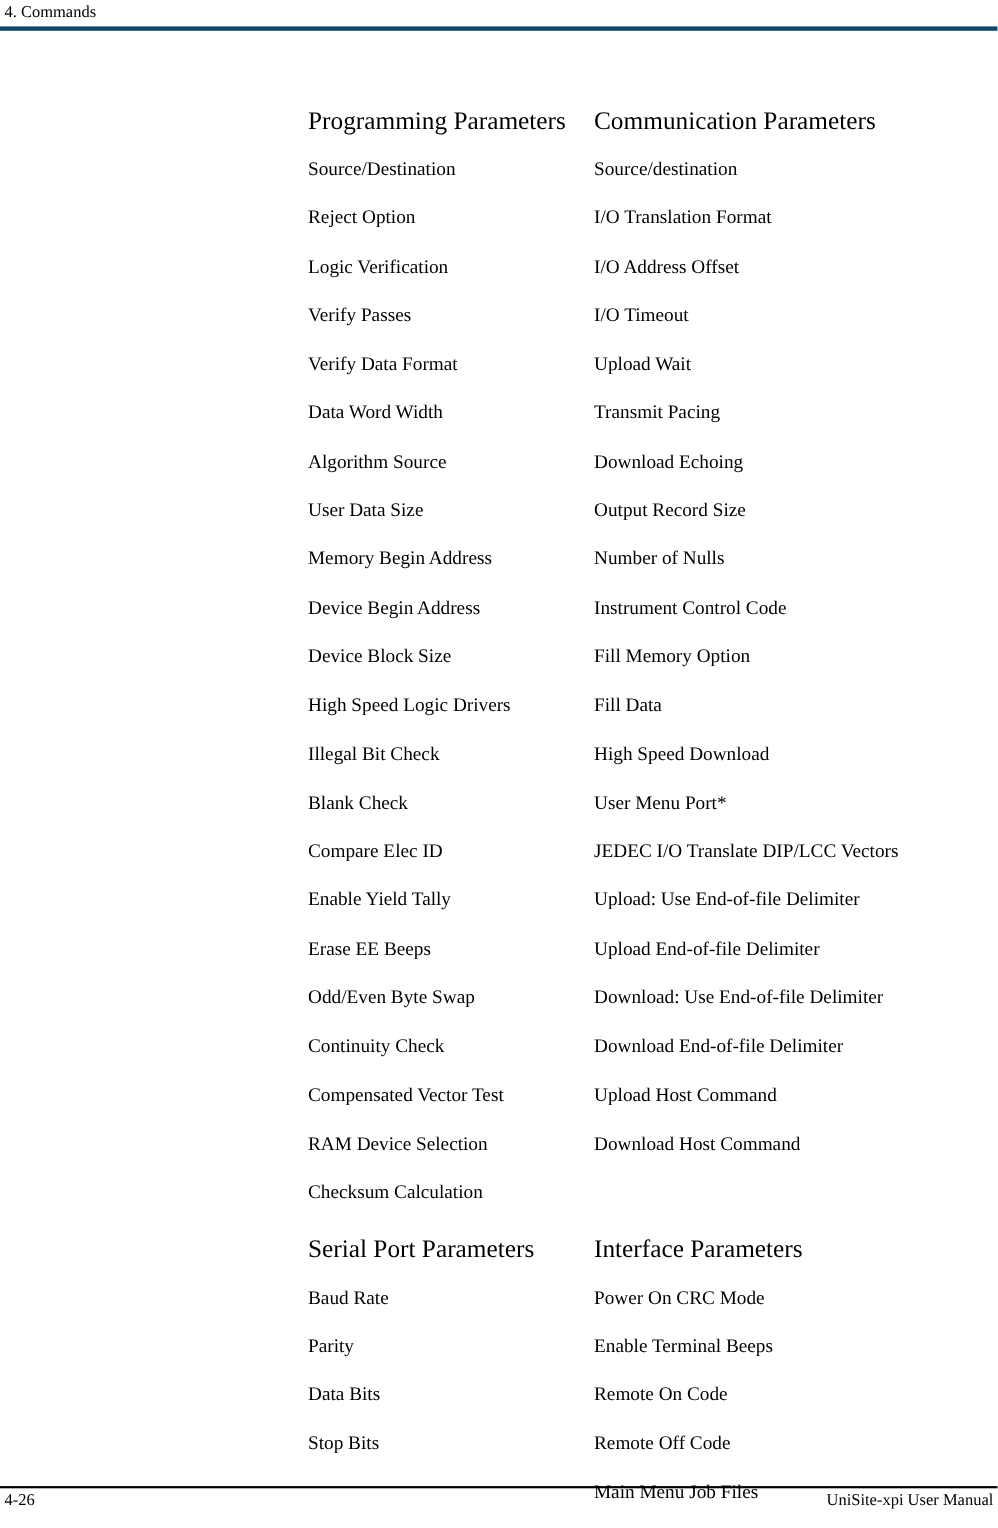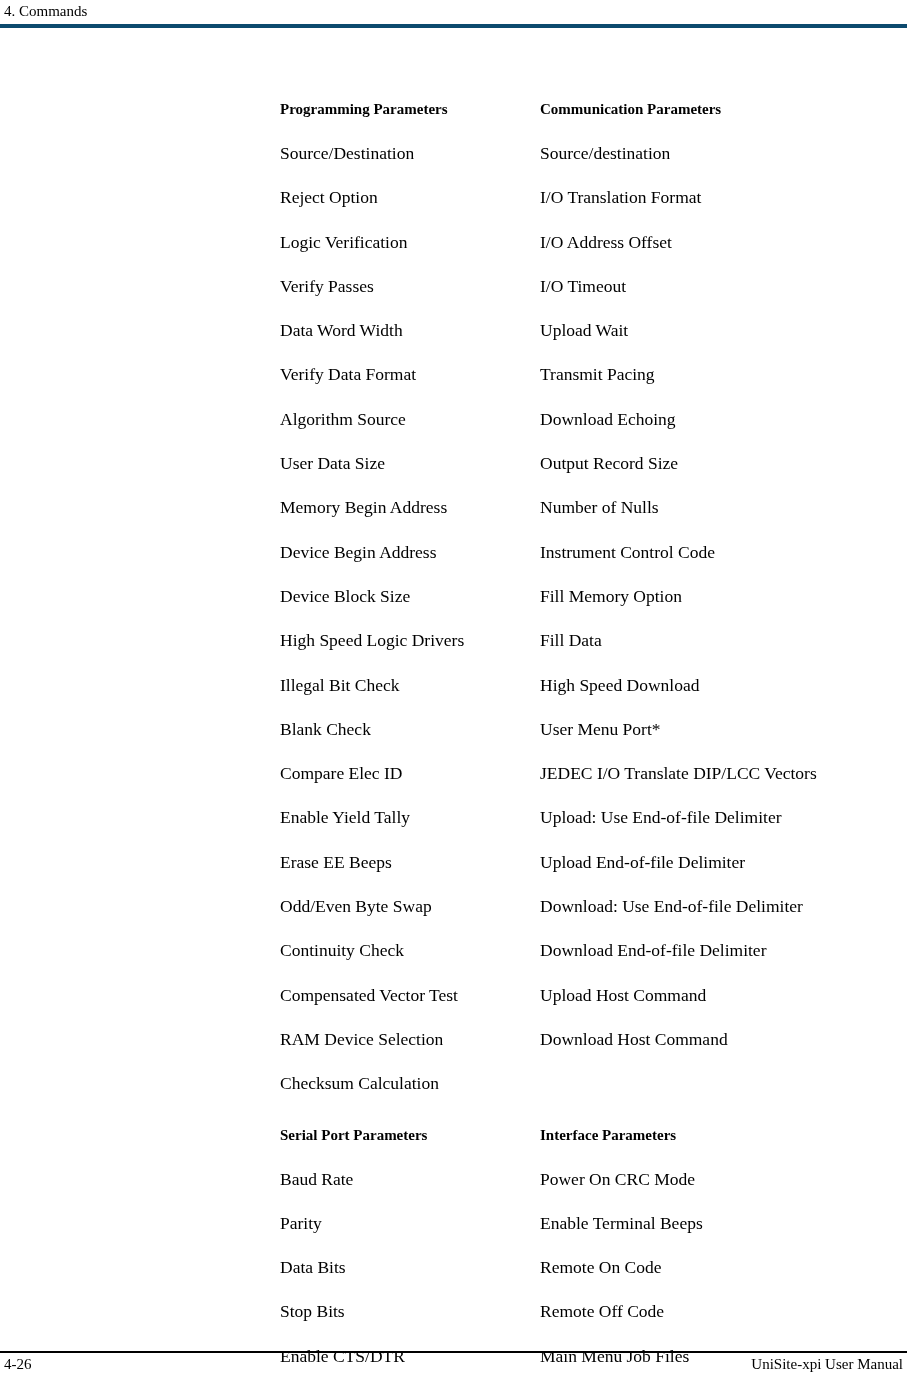--- a/index.html
+++ b/index.html
@@ -25,22 +25,22 @@
     position: absolute;
     left: 280px;
     top: 97px;
     display: grid;
     grid-template-columns: 260px 390px;
     row-gap: 26px;
     align-items: start;
   }
 
   .section-heading {
-    font-weight: bold;
-    font-size: 15px;
+    font-weight: normal;
+    font-size: 23px;
     line-height: 25px;
     margin-bottom: 4px;
   }
 
   .param-item {
     font-size: 17.5px;
     line-height: 25.3px;
     white-space: nowrap;
     margin-top: 19px;
   }
@@ -75,24 +75,24 @@
     <div class="param-list">
 
         <div class="param-item">Source/Destination</div>
 
         <div class="param-item">Reject Option</div>
 
         <div class="param-item">Logic Verification</div>
 
         <div class="param-item">Verify Passes</div>
 
+        <div class="param-item">Verify Data Format</div>
+
         <div class="param-item">Data Word Width</div>
 
-        <div class="param-item">Verify Data Format</div>
-
         <div class="param-item">Algorithm Source</div>
 
         <div class="param-item">User Data Size</div>
 
         <div class="param-item">Memory Begin Address</div>
 
         <div class="param-item">Device Begin Address</div>
 
         <div class="param-item">Device Block Size</div>
 
@@ -173,21 +173,20 @@
     <div class="param-list">
 
         <div class="param-item">Baud Rate</div>
 
         <div class="param-item">Parity</div>
 
         <div class="param-item">Data Bits</div>
 
         <div class="param-item">Stop Bits</div>
 
-        <div class="param-item">Enable CTS/DTR</div>
       </div>
   </div>
 
   <div class="section">
     <div class="section-heading">Interface Parameters</div>
     <div class="param-list">
 
         <div class="param-item">Power On CRC Mode</div>
 
         <div class="param-item">Enable Terminal Beeps</div>

